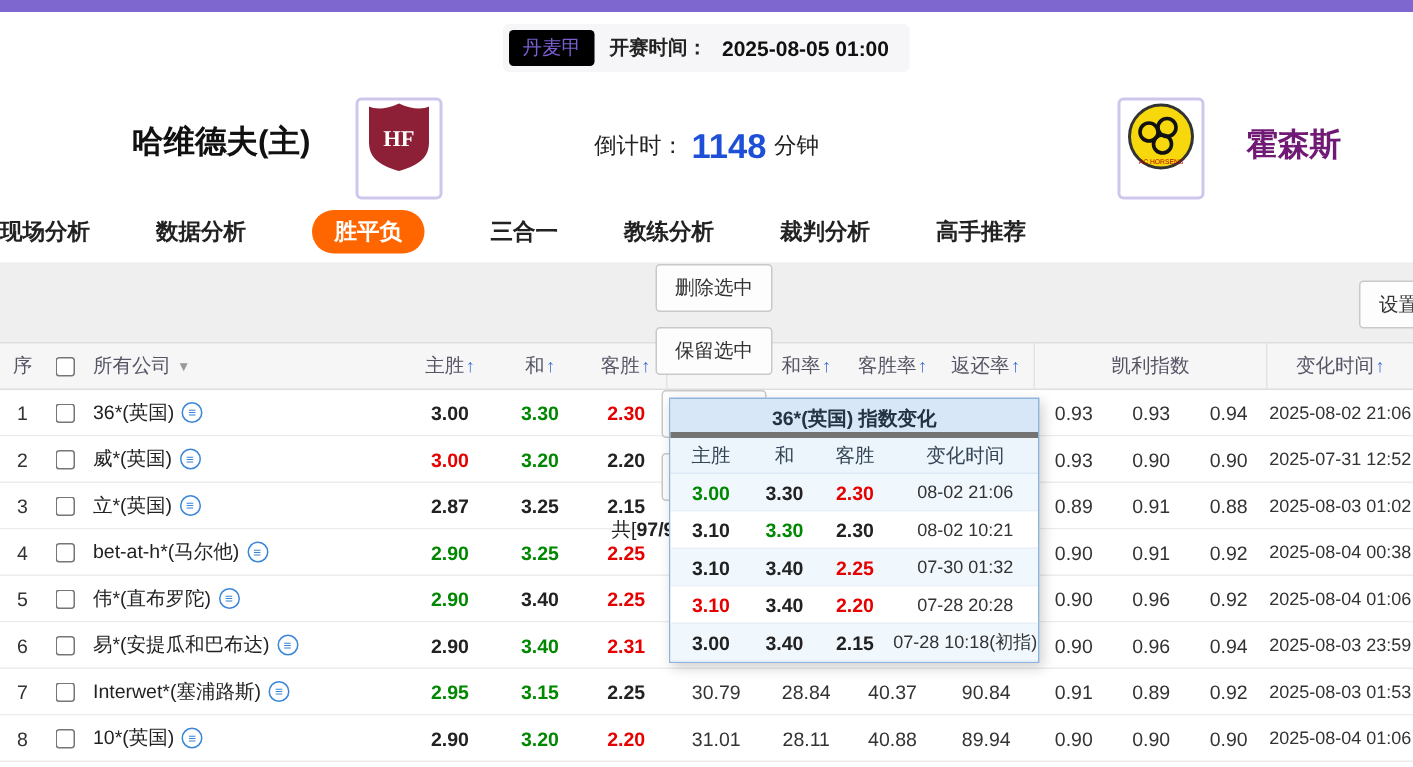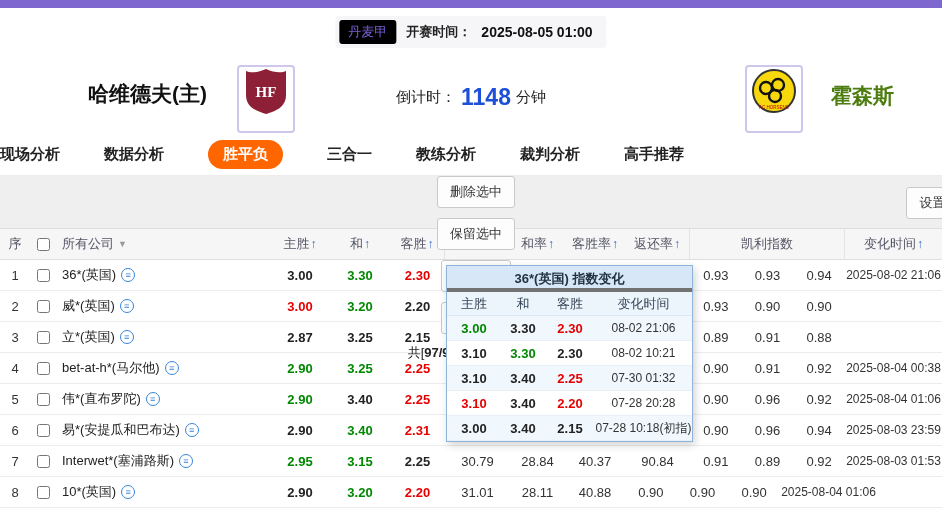--- a/index.html
+++ b/index.html
@@ -7,21 +7,21 @@
   body{font-family:"Liberation Sans","DejaVu Sans",sans-serif;background:#fff;}
   .page{position:relative;width:942px;height:511px;overflow:hidden;background:#fff;}
   .topbar{height:8px;background:#7e68cf;}
   
   .header{position:relative;height:126px;background:#fff;}
   .match-info{position:absolute;top:8px;left:50%;transform:translateX(-50%);display:flex;align-items:center;gap:10px;background:#f6f6f8;border-radius:4px;padding:4px 14px 4px 4px;white-space:nowrap;}
   .league-badge{background:#000000;color:#7a5ed2;font-size:13px;padding:3px 9px;border-radius:3px;}
   .kick-label{font-size:13px;font-weight:bold;color:#222;}
   .kick-time{font-size:14px;font-weight:bold;color:#111;}
   .home-name{position:absolute;left:88px;top:72px;font-size:21px;font-weight:bold;color:#111;}
-  .away-name{position:absolute;left:831px;top:74px;font-size:21px;font-weight:bold;color:#4d7c0f;}
+  .away-name{position:absolute;left:831px;top:74px;font-size:21px;font-weight:bold;color:#701a75;}
   .logo-box{position:absolute;width:58px;height:68px;border:2px solid #cfc6ec;border-radius:4px;background:#fff;display:flex;align-items:flex-start;justify-content:center;}
   .home-logo{left:237px;top:57px;}
   .away-logo{left:745px;top:57px;}
   .countdown{position:absolute;top:76px;left:50%;transform:translateX(-50%);display:flex;align-items:center;font-size:15px;color:#222;white-space:nowrap;}
   .countdown .cd-val{color:#1d4fd7;font-size:23px;font-weight:bold;margin:0 5px;}
   
   .tabs{height:42px;display:flex;align-items:center;gap:44px;background:#fff;border-bottom:1px solid #ededed;}
   .tab{font-size:15px;font-weight:bold;color:#222;cursor:pointer;white-space:nowrap;}
   .tab.active{background:#ff6600;color:#fff;border-radius:15px;padding:5px 15px;}
   
@@ -218,20 +218,21 @@
           <div class="cell odds c-away c-k">2.20</div>
           <div class="cell rate c-r1"></div>
           <div class="cell rate c-r2"></div>
           <div class="cell rate c-r3"></div>
           <div class="cell rate c-r4"></div>
           <div class="cell c-kelly">
             <span class="ksub">0.93</span>
             <span class="ksub">0.90</span>
             <span class="ksub">0.90</span>
           </div>
+          <div class="cell c-time">2025-07-31 12:52</div>
         </div>
         <div class="trow">
           <div class="cell c-idx">3</div>
           <div class="cell c-check">
             <input type="checkbox" style="">
           </div>
           <div class="cell c-company">
             <span class="cname">立*(英国)</span>
             <span class="mini-icon">≡</span>
           </div>
@@ -240,20 +241,21 @@
           <div class="cell odds c-away c-k">2.15</div>
           <div class="cell rate c-r1"></div>
           <div class="cell rate c-r2"></div>
           <div class="cell rate c-r3"></div>
           <div class="cell rate c-r4"></div>
           <div class="cell c-kelly">
             <span class="ksub">0.89</span>
             <span class="ksub">0.91</span>
             <span class="ksub">0.88</span>
           </div>
+          <div class="cell c-time">2025-08-03 01:02</div>
         </div>
         <div class="trow">
           <div class="cell c-idx">4</div>
           <div class="cell c-check">
             <input type="checkbox" style="">
           </div>
           <div class="cell c-company">
             <span class="cname">bet-at-h*(马尔他)</span>
             <span class="mini-icon">≡</span>
           </div>
@@ -348,20 +350,21 @@
           <div class="cell c-company">
             <span class="cname">10*(英国)</span>
             <span class="mini-icon">≡</span>
           </div>
           <div class="cell odds c-home c-k">2.90</div>
           <div class="cell odds c-draw c-g">3.20</div>
           <div class="cell odds c-away c-r">2.20</div>
           <div class="cell rate c-r1">31.01</div>
           <div class="cell rate c-r2">28.11</div>
           <div class="cell rate c-r3">40.88</div>
+          <div class="cell rate c-r4">89.94</div>
           <div class="cell c-kelly">
             <span class="ksub">0.90</span>
             <span class="ksub">0.90</span>
             <span class="ksub">0.90</span>
           </div>
           <div class="cell c-time">2025-08-04 01:06</div>
         </div>
       </div>
   </div>
 

